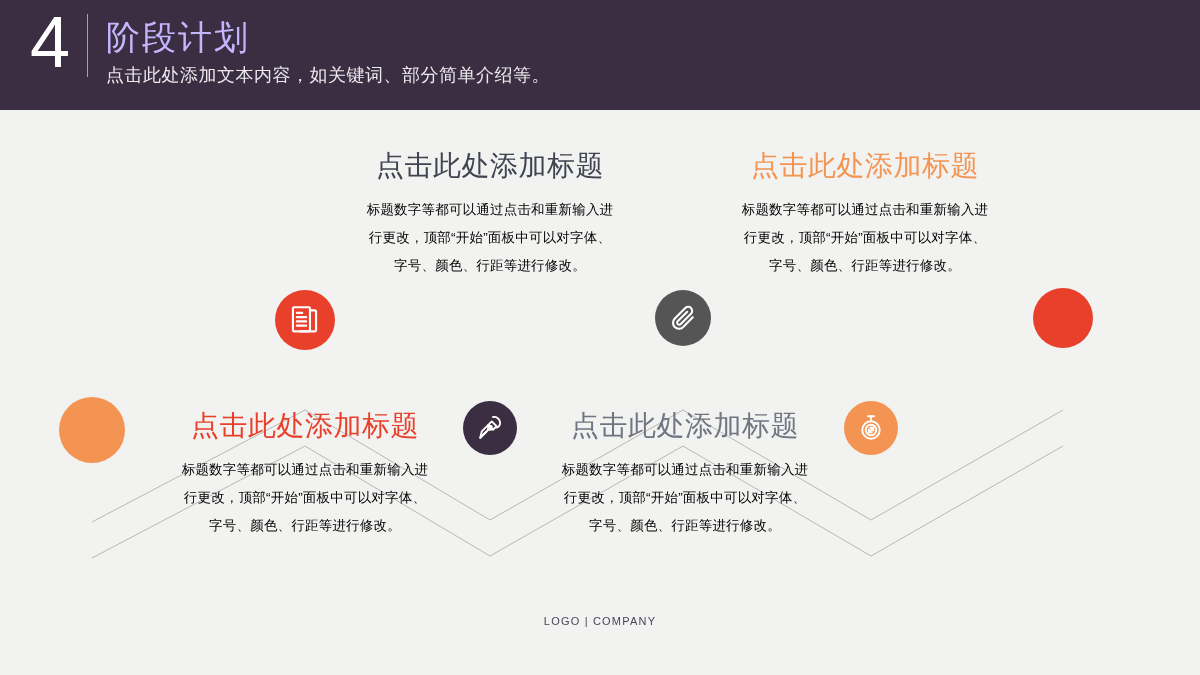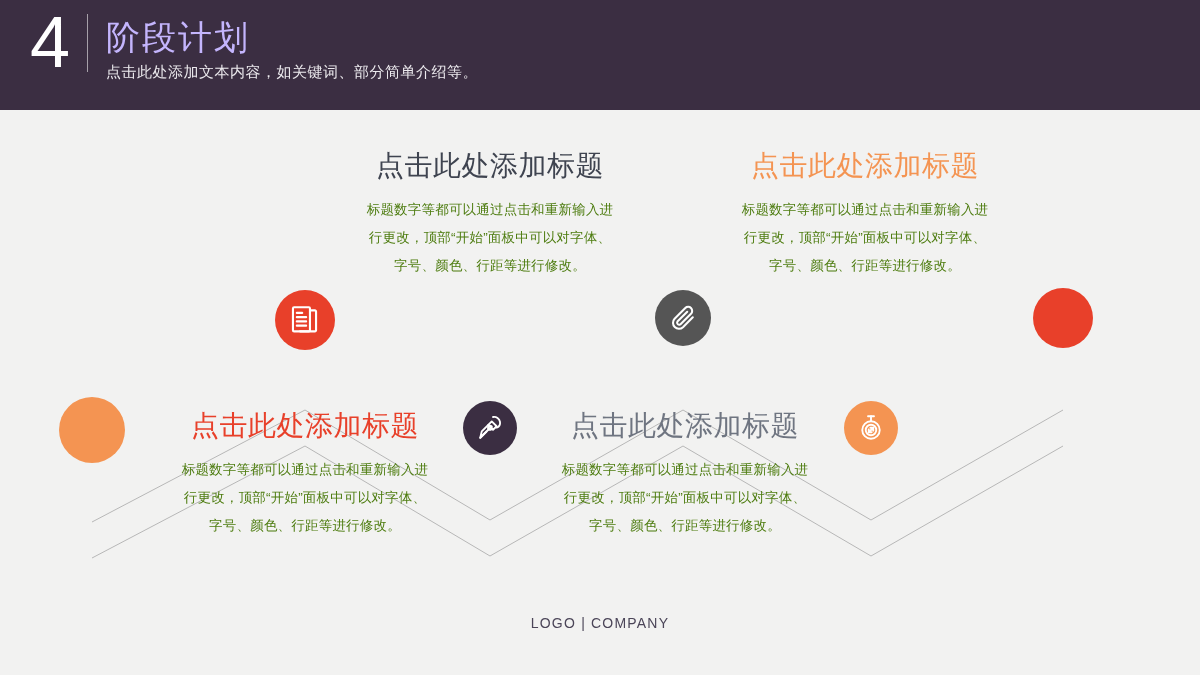--- a/index.html
+++ b/index.html
@@ -29,60 +29,60 @@
   #header-divider {
     width:1px; align-self:stretch; background:rgba(255,255,255,0.55);
     margin-top:6px; margin-bottom:10px;
   }
   #header-text { padding-left:18px; padding-top:10px; }
   #header-title {
     font-size:34px; color:#c4b5fd; font-weight:400; letter-spacing:2px;
     line-height:1.15;
   }
   #header-subtitle {
-    font-size:15px; color:#eceaee; font-weight:400; letter-spacing:0.5px;
+    font-size:18px; color:#eceaee; font-weight:400; letter-spacing:0.5px;
     margin-top:6px;
   }
 
   
   #lines { position:absolute; left:0; top:110px; width:1200px; height:565px; }
 
   
   .node {
     position:absolute; border-radius:50%;
     display:flex; align-items:center; justify-content:center;
   }
   .node svg { display:block; }
 
   
   .block { position:absolute; width:240px; }
   .block-title {
     font-size:28px; font-weight:400; line-height:1.3; margin-bottom:12px;
     letter-spacing:0.5px;
   }
   .block-body {
-    font-size:13.5px; line-height:2.06; color:#4d7c0f; letter-spacing:0.2px;
+    font-size:13.5px; line-height:2.06; color:#000000; letter-spacing:0.2px;
   }
   .t-center { text-align:center; }
 
   #block-1 { left:365px; top:148px; width:250px; }
   #block-2 { left:740px; top:148px; width:250px; }
   #block-3 { left:180px; top:408px; width:250px; }
   #block-4 { left:560px; top:408px; width:250px; }
 
   #block-1 .block-title { color:#3f4450; }
   #block-2 .block-title { color:#f49452; }
   #block-3 .block-title { color:#e8402a; }
   #block-4 .block-title { color:#6f7581; }
 
   
   #footer {
     position:absolute; left:0; top:615px; width:1200px;
     text-align:center;
-    font-size:14px; color:#4b4558; letter-spacing:1.2px;
+    font-size:11px; color:#4b4558; letter-spacing:1.2px;
   }
 </style>
 </head>
 <body style="background: rgb(242, 242, 241);">
 
 <div id="header" style="background: rgb(59, 46, 66);">
   <div id="header-inner">
     <div id="header-number">4</div>
     <div id="header-divider"></div>
     <div id="header-text">

